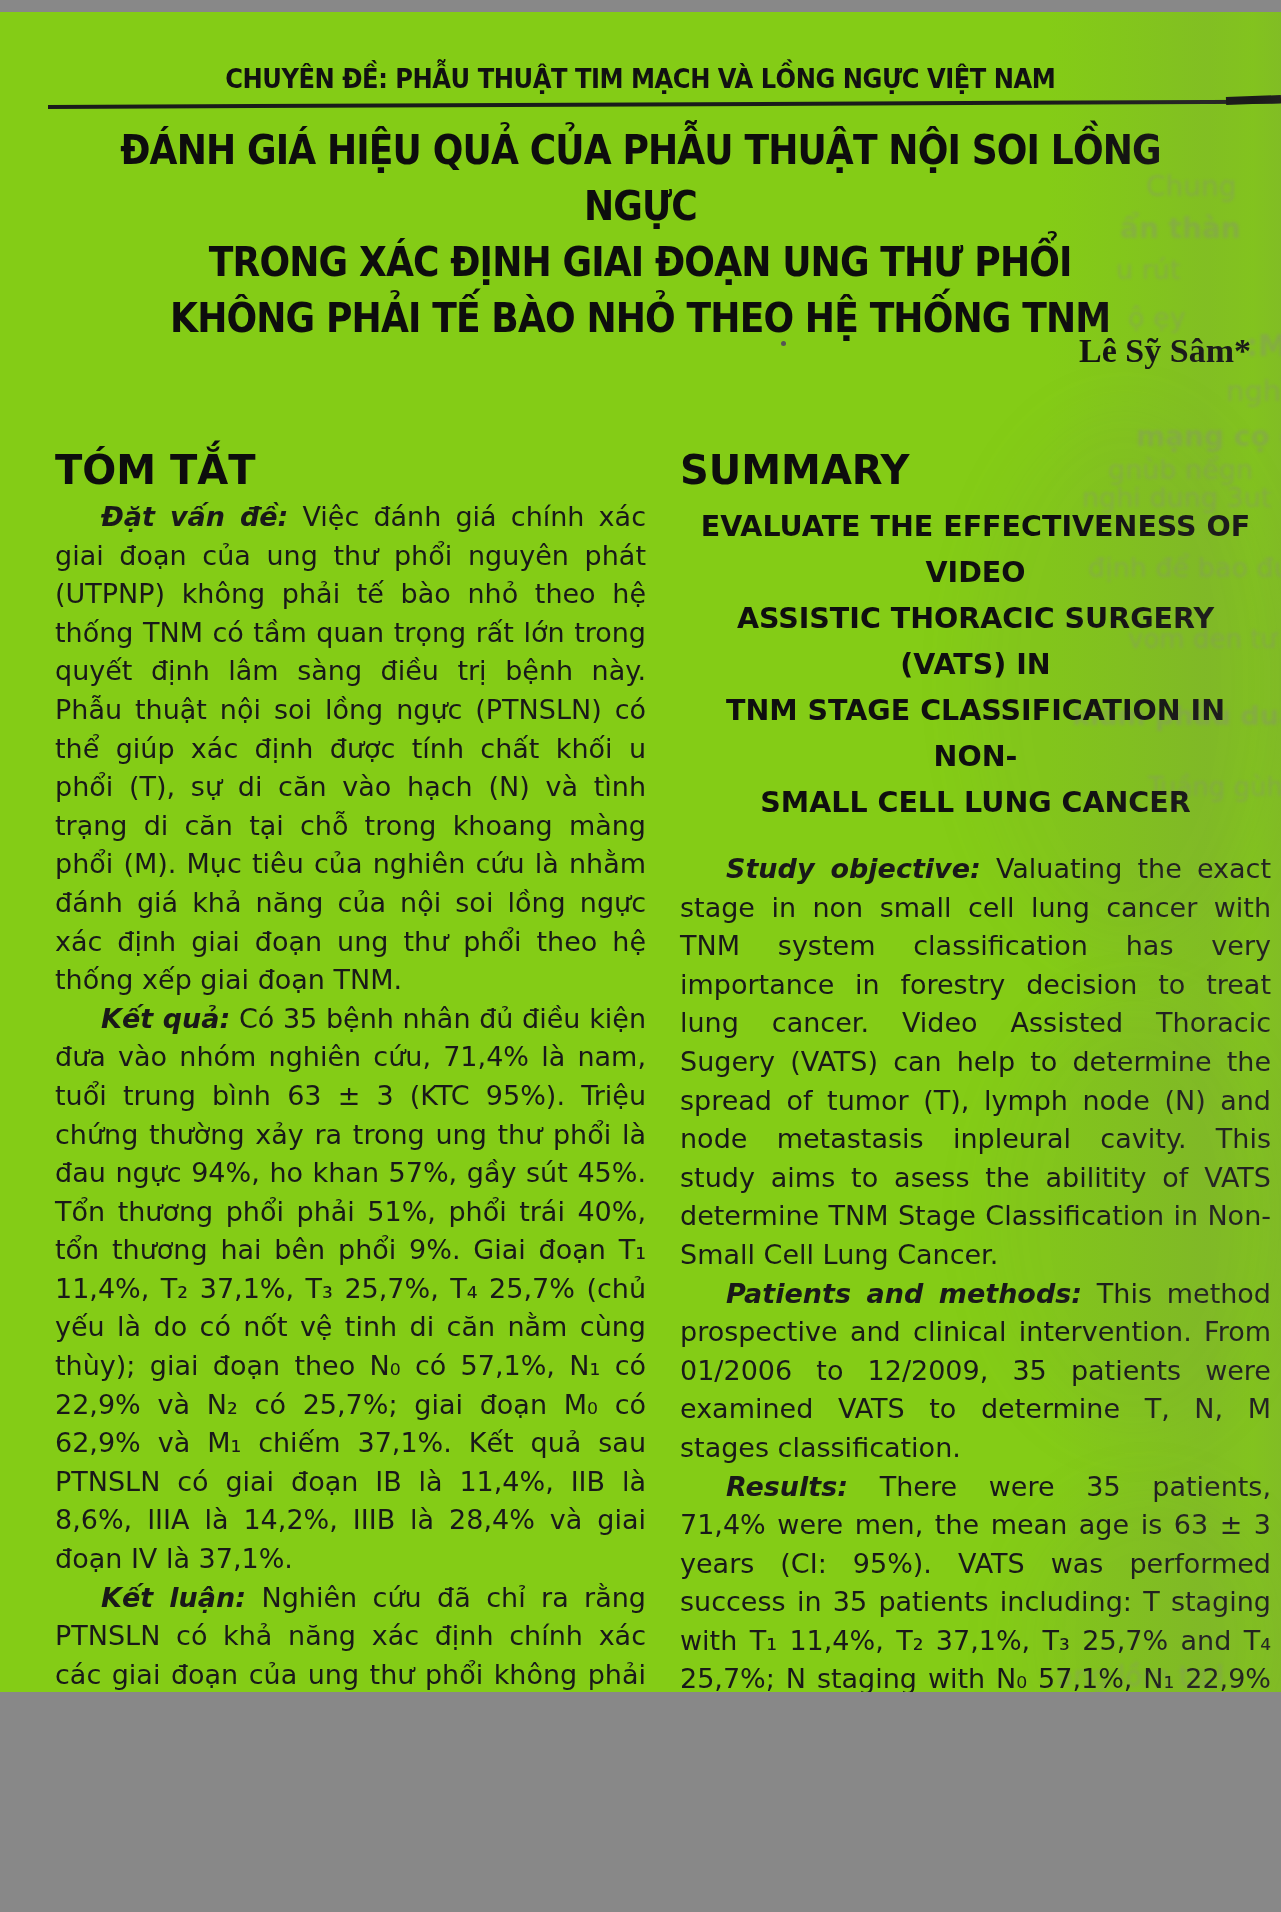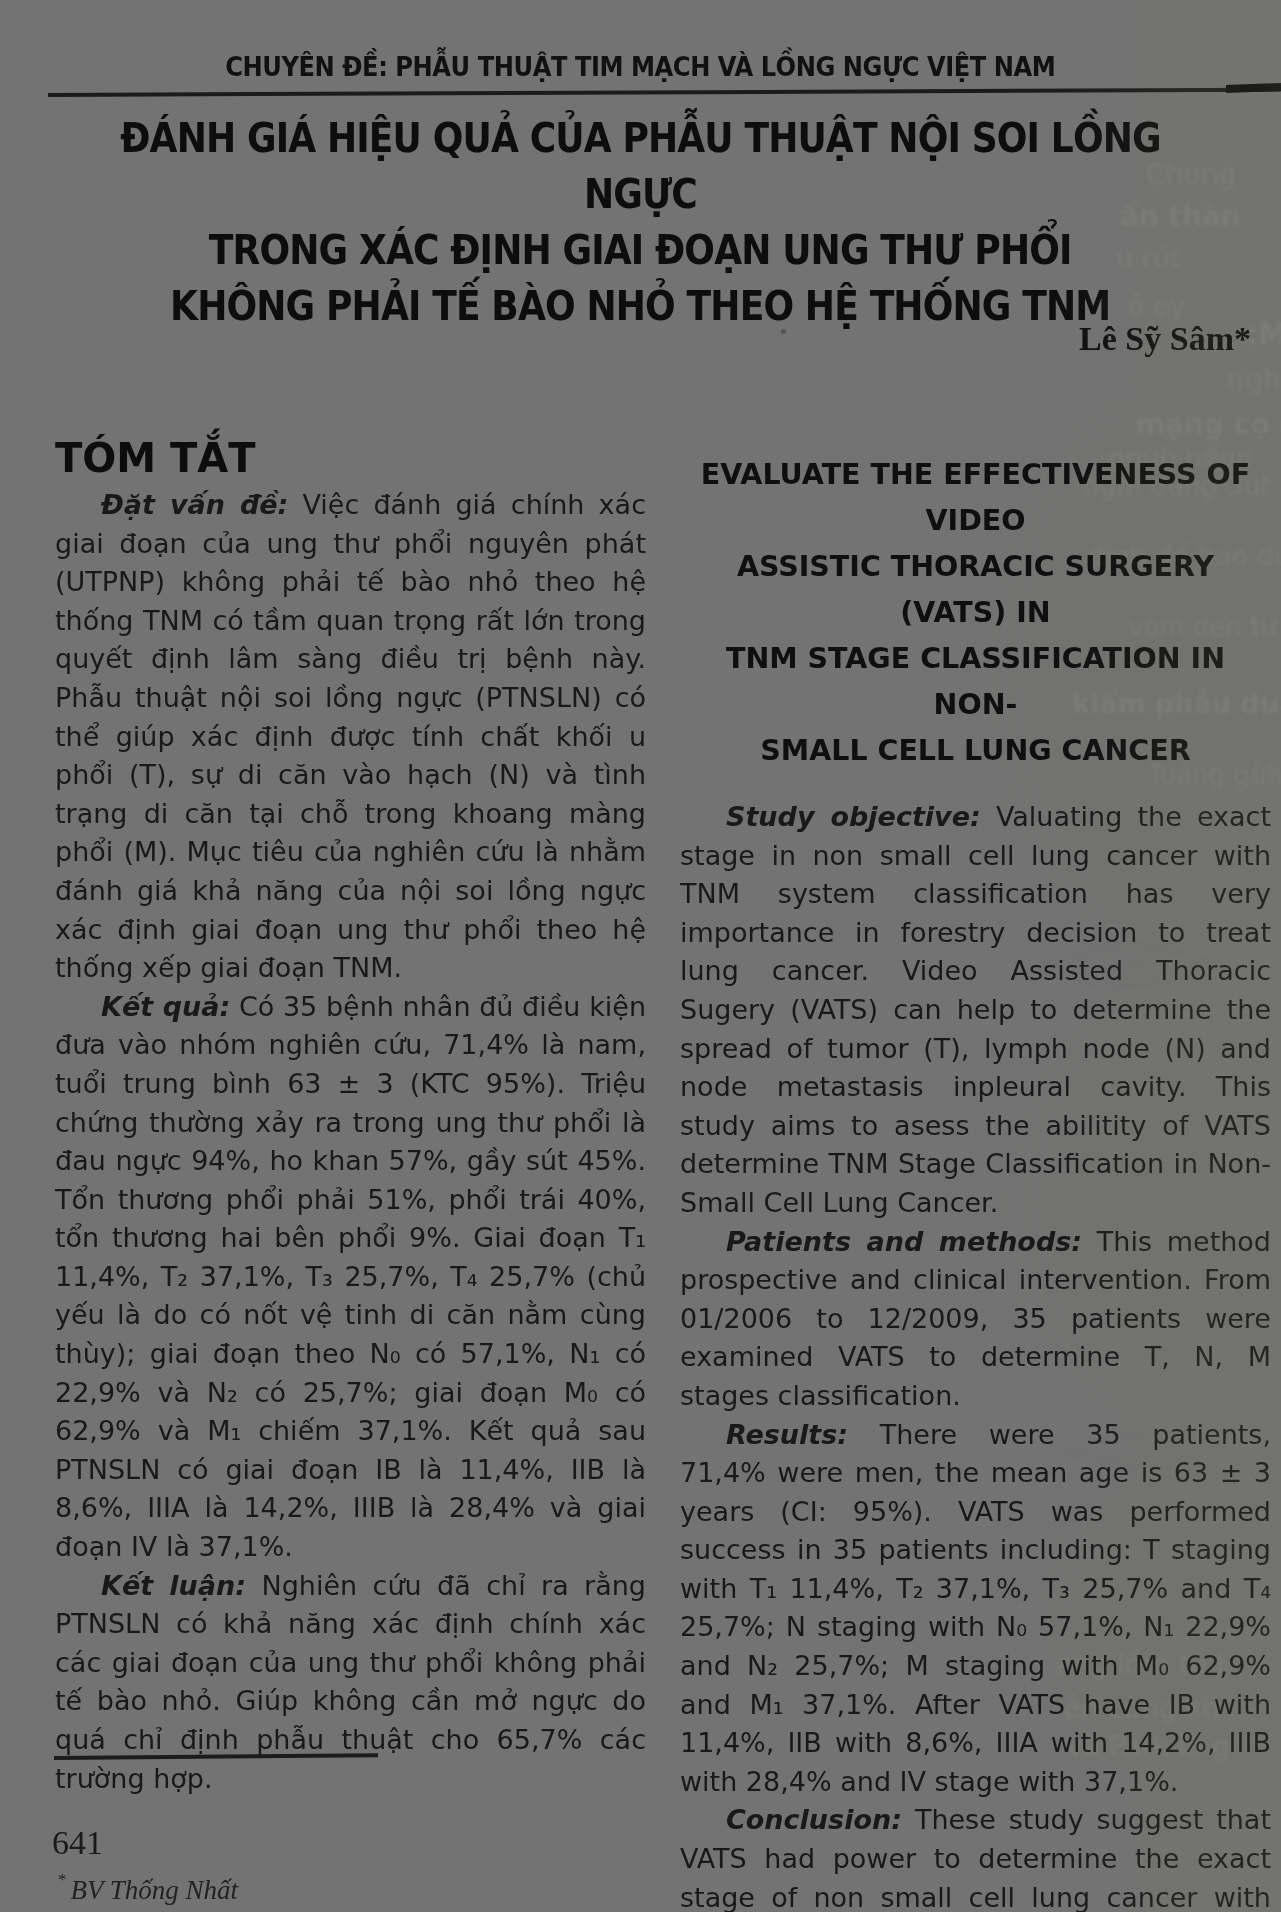--- a/index.html
+++ b/index.html
@@ -1,18 +1,18 @@
 <!DOCTYPE html>
 <html><head>
 <meta charset="utf-8">
 <style>
   html,body{margin:0;padding:0;background:#888;}
   .page{
-    position:relative;width:1281px;height:1912px;margin:0 auto;
-    background:#737373;overflow:hidden;color:#161616;
+    position:relative;width:1281px;height:1680px;margin:12px auto;
+    background:#84cc16;overflow:hidden;color:#161616;
     font-family:"DejaVu Sans","Liberation Sans",sans-serif;
   }
   
   .scan-band{
     position:absolute;top:0;bottom:0;right:0;width:235px;z-index:5;pointer-events:none;
     background:linear-gradient(to right,
       rgba(115,115,105,0) 0%,
       rgba(115,115,105,0.07) 35%,
       rgba(115,115,105,0.15) 68%,
       rgba(115,115,105,0.10) 88%,
@@ -143,20 +143,21 @@
         <span class="lbl vi">Kết quả:</span>
         <span>Có 35 bệnh nhân đủ điều kiện đưa vào nhóm nghiên cứu, 71,4% là nam, tuổi trung bình 63 ± 3 (KTC 95%). Triệu chứng thường xảy ra trong ung thư phổi là đau ngực 94%, ho khan 57%, gầy sút 45%. Tổn thương phổi phải 51%, phổi trái 40%, tổn thương hai bên phổi 9%. Giai đoạn T₁ 11,4%, T₂ 37,1%, T₃ 25,7%, T₄ 25,7% (chủ yếu là do có nốt vệ tinh di căn nằm cùng thùy); giai đoạn theo N₀ có 57,1%, N₁ có 22,9% và N₂ có 25,7%; giai đoạn M₀ có 62,9% và M₁ chiếm 37,1%. Kết quả sau PTNSLN có giai đoạn IB là 11,4%, IIB là 8,6%, IIIA là 14,2%, IIIB là 28,4% và giai đoạn IV là 37,1%.</span>
       </p>
       <p>
         <span class="lbl vi">Kết luận:</span>
         <span>Nghiên cứu đã chỉ ra rằng PTNSLN có khả năng xác định chính xác các giai đoạn của ung thư phổi không phải tế bào nhỏ. Giúp không cần mở ngực do quá chỉ định phẫu thuật cho 65,7% các trường hợp.</span>
       </p>
     </section>
 
     <section class="col">
+      <h2>SUMMARY</h2>
       <div class="en-subtitle">
         <div>EVALUATE THE EFFECTIVENESS OF VIDEO</div>
         <div>ASSISTIC THORACIC SURGERY (VATS) IN</div>
         <div>TNM STAGE CLASSIFICATION IN NON-</div>
         <div>SMALL CELL LUNG CANCER</div>
       </div>
       <p>
         <span class="lbl">Study objective:</span>
         <span>Valuating the exact stage in non small cell lung cancer with TNM system classification has very importance in forestry decision to treat lung cancer. Video Assisted Thoracic Sugery (VATS) can help to determine the spread of tumor (T), lymph node (N) and node metastasis inpleural cavity. This study aims to asess the abilitity of VATS determine TNM Stage Classification in Non-Small Cell Lung Cancer.</span>
       </p>

